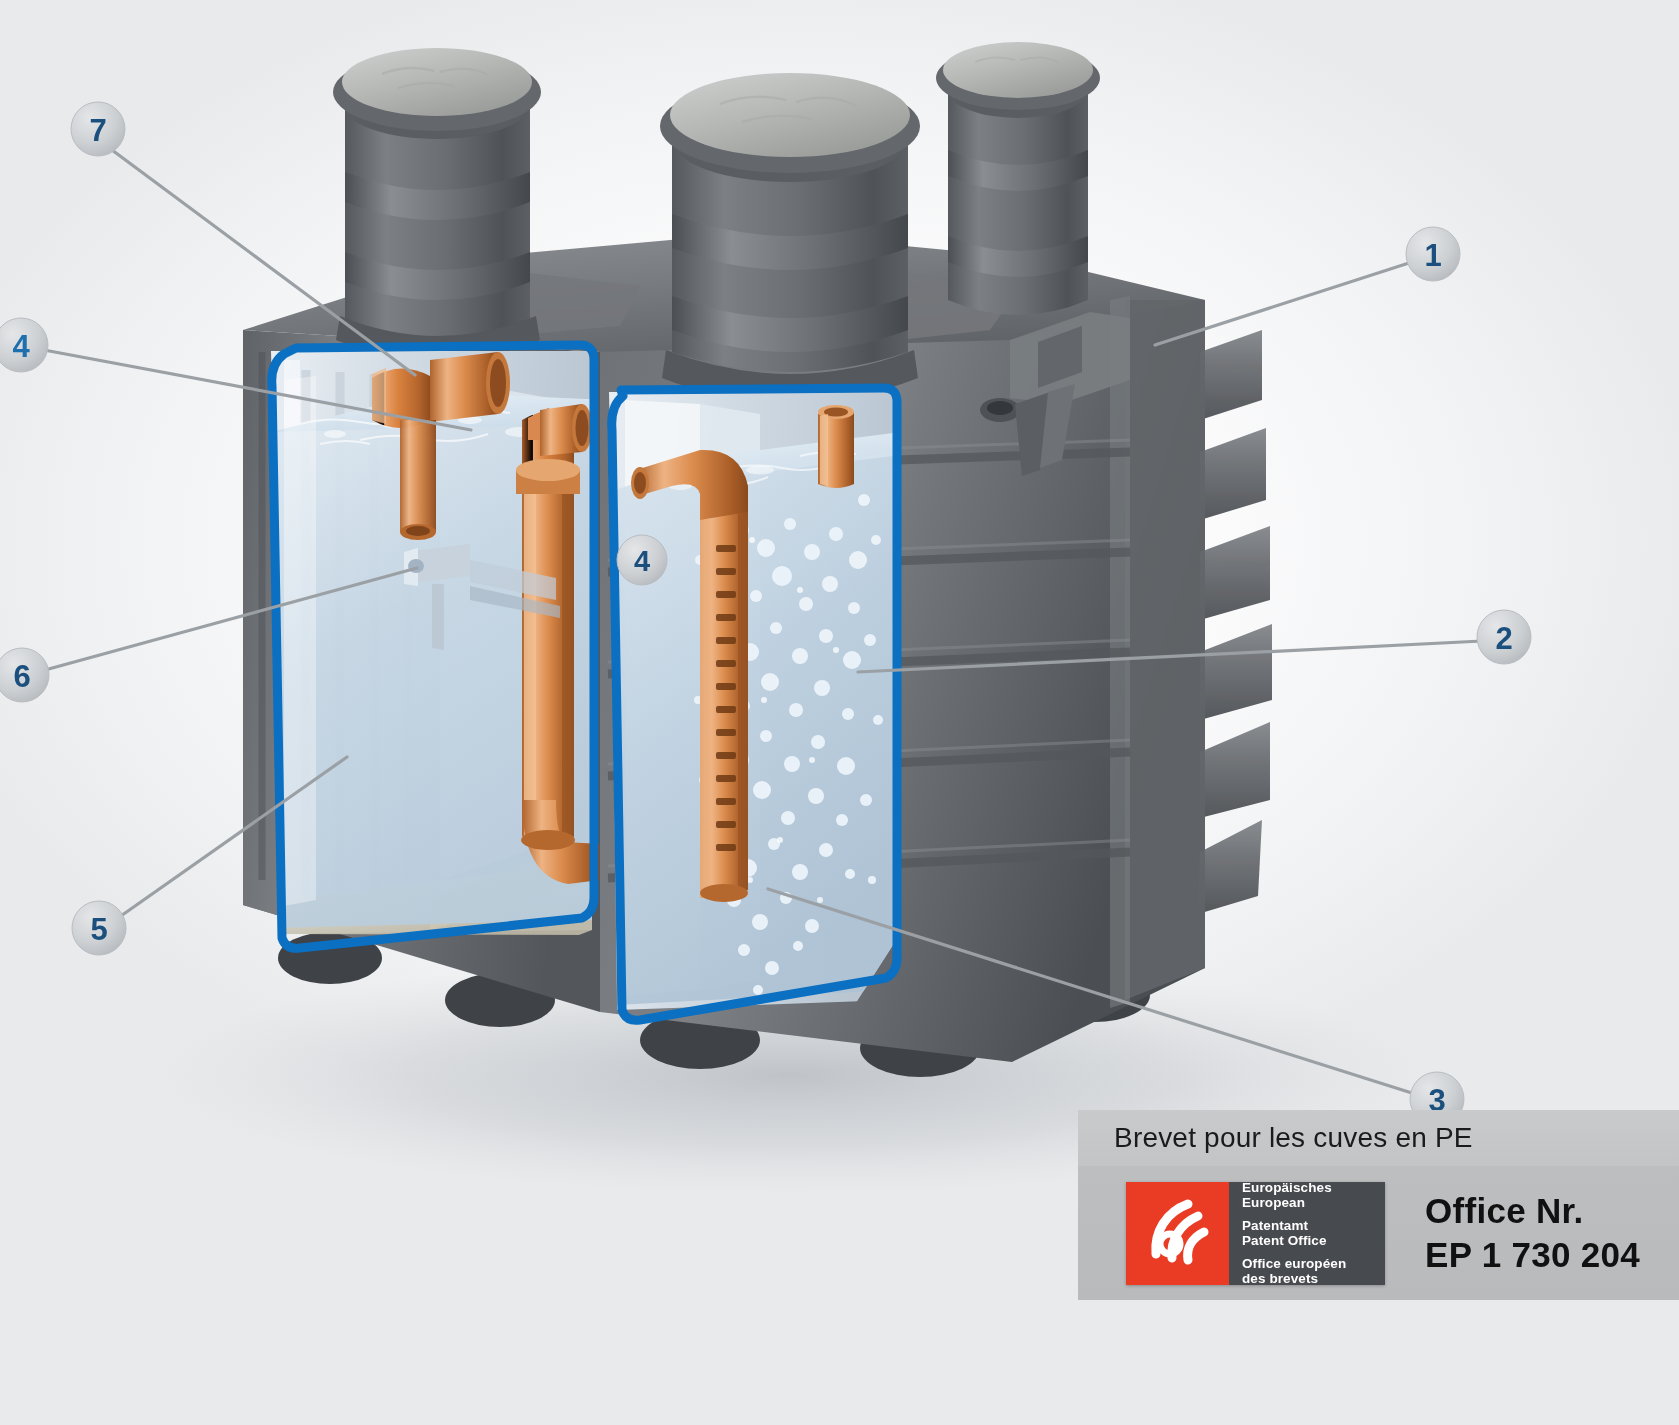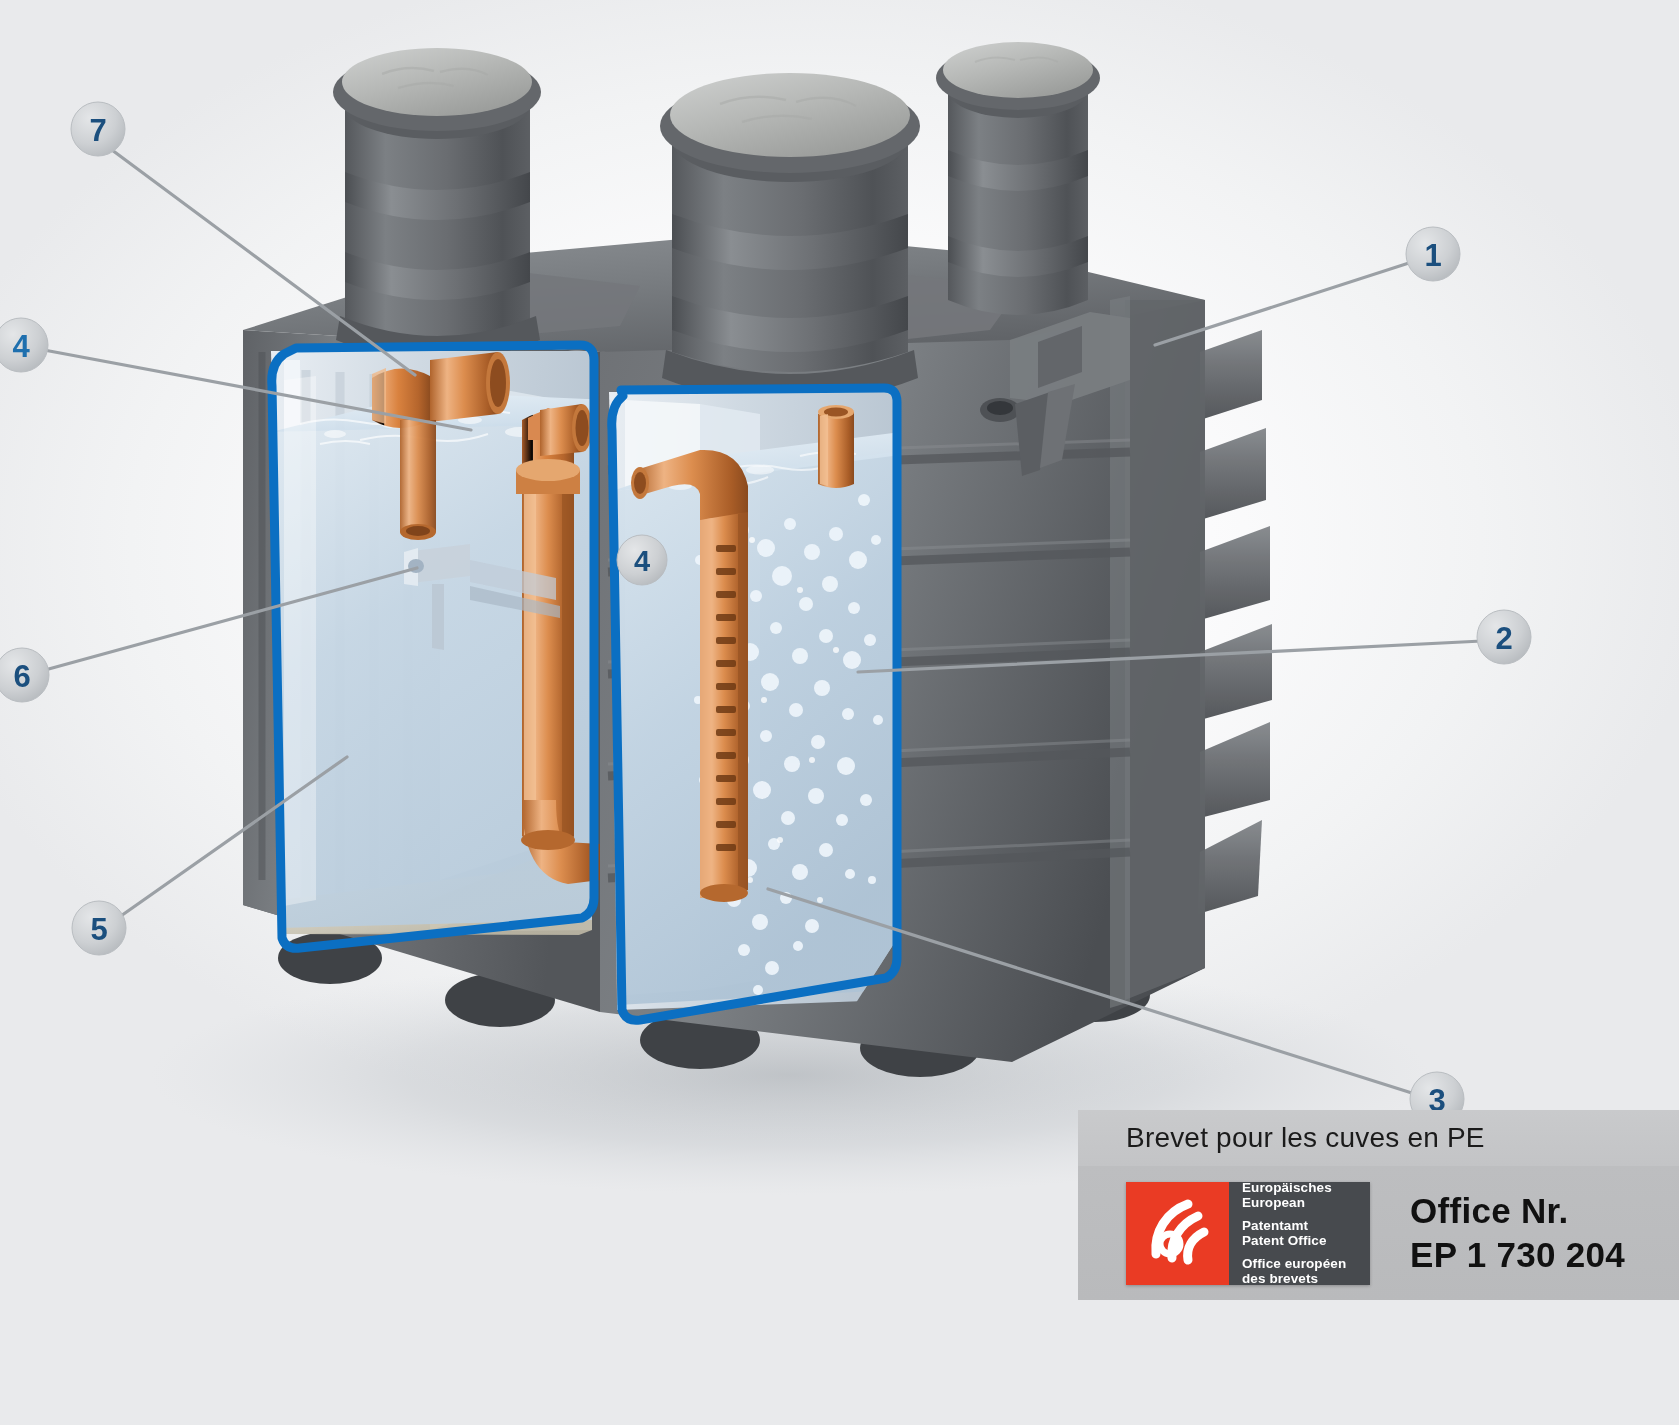--- a/index.html
+++ b/index.html
@@ -15,36 +15,36 @@
     box-sizing:border-box;
     background:linear-gradient(180deg,#c7c8ca 0%,#c2c3c5 100%);
   }
   .patent-title-bar{
     position:absolute;left:0;top:0;right:0;height:56px;
     background:linear-gradient(180deg,#c9cacc 0%,#c3c4c6 100%);
     display:flex;align-items:center;
   }
   .patent-title{
     font-size:28px;color:#1b1b1b;letter-spacing:.2px;
-    padding-left:48px;white-space:nowrap;font-weight:400;
+    padding-left:36px;white-space:nowrap;font-weight:400;
   }
   .patent-body{
     position:absolute;left:0;top:56px;right:0;bottom:0;
     background:linear-gradient(180deg,#bdbec0 0%,#b9babc 100%);
     display:flex;align-items:center;
   }
   .epo-logo{
     margin-left:48px;display:flex;height:103px;
     box-shadow:0 1px 3px rgba(0,0,0,.25);
   }
   .epo-red{
     width:103px;background:#ea3b24;position:relative;overflow:hidden;
   }
   .epo-dark{
-    background:#474a4e;padding:9px 12px 9px 13px;
+    background:#474a4e;padding:9px 27px 9px 13px;
     display:flex;flex-direction:column;justify-content:center;gap:8px;
     min-width:116px;
   }
   .epo-line{
     color:#ffffff;font-size:13.5px;line-height:1.12;font-weight:700;
     letter-spacing:.1px;white-space:nowrap;
   }
   .patent-no{
     margin-left:40px;display:flex;flex-direction:column;justify-content:center;
     gap:4px;

